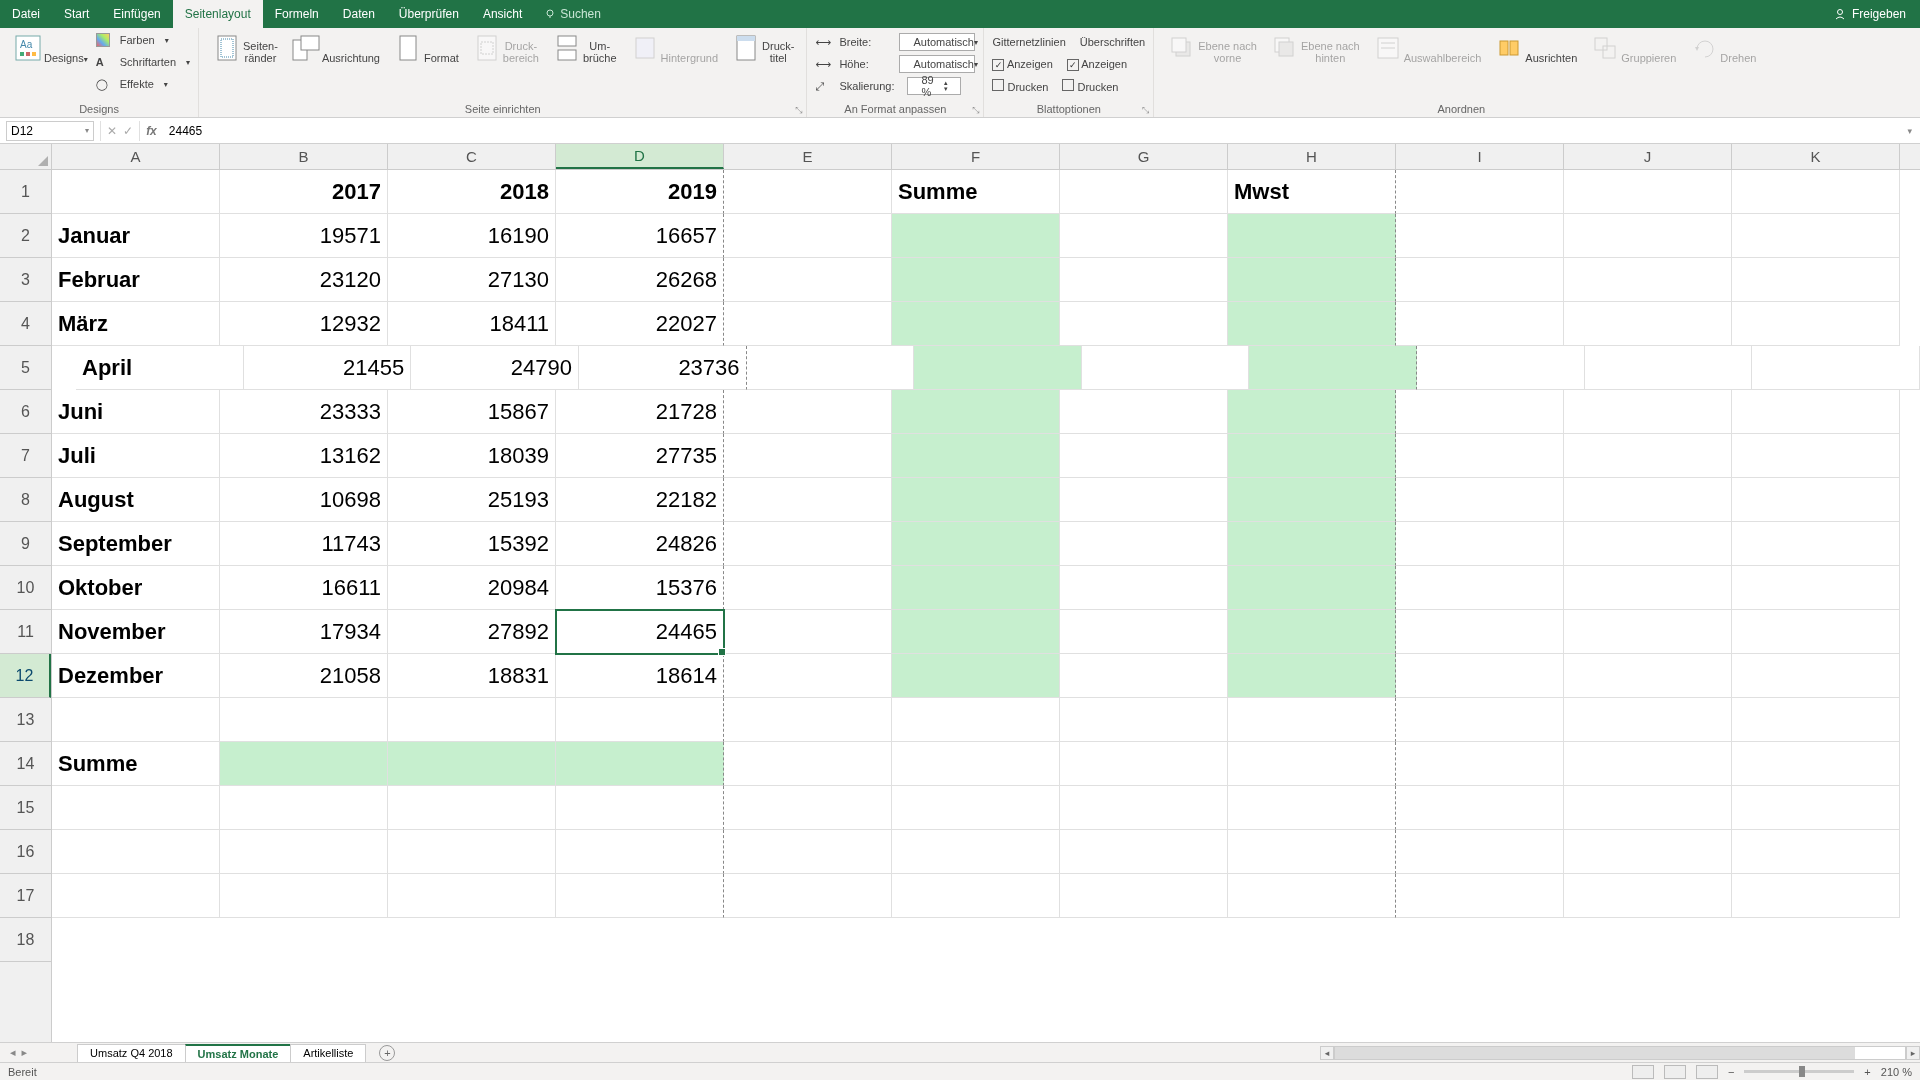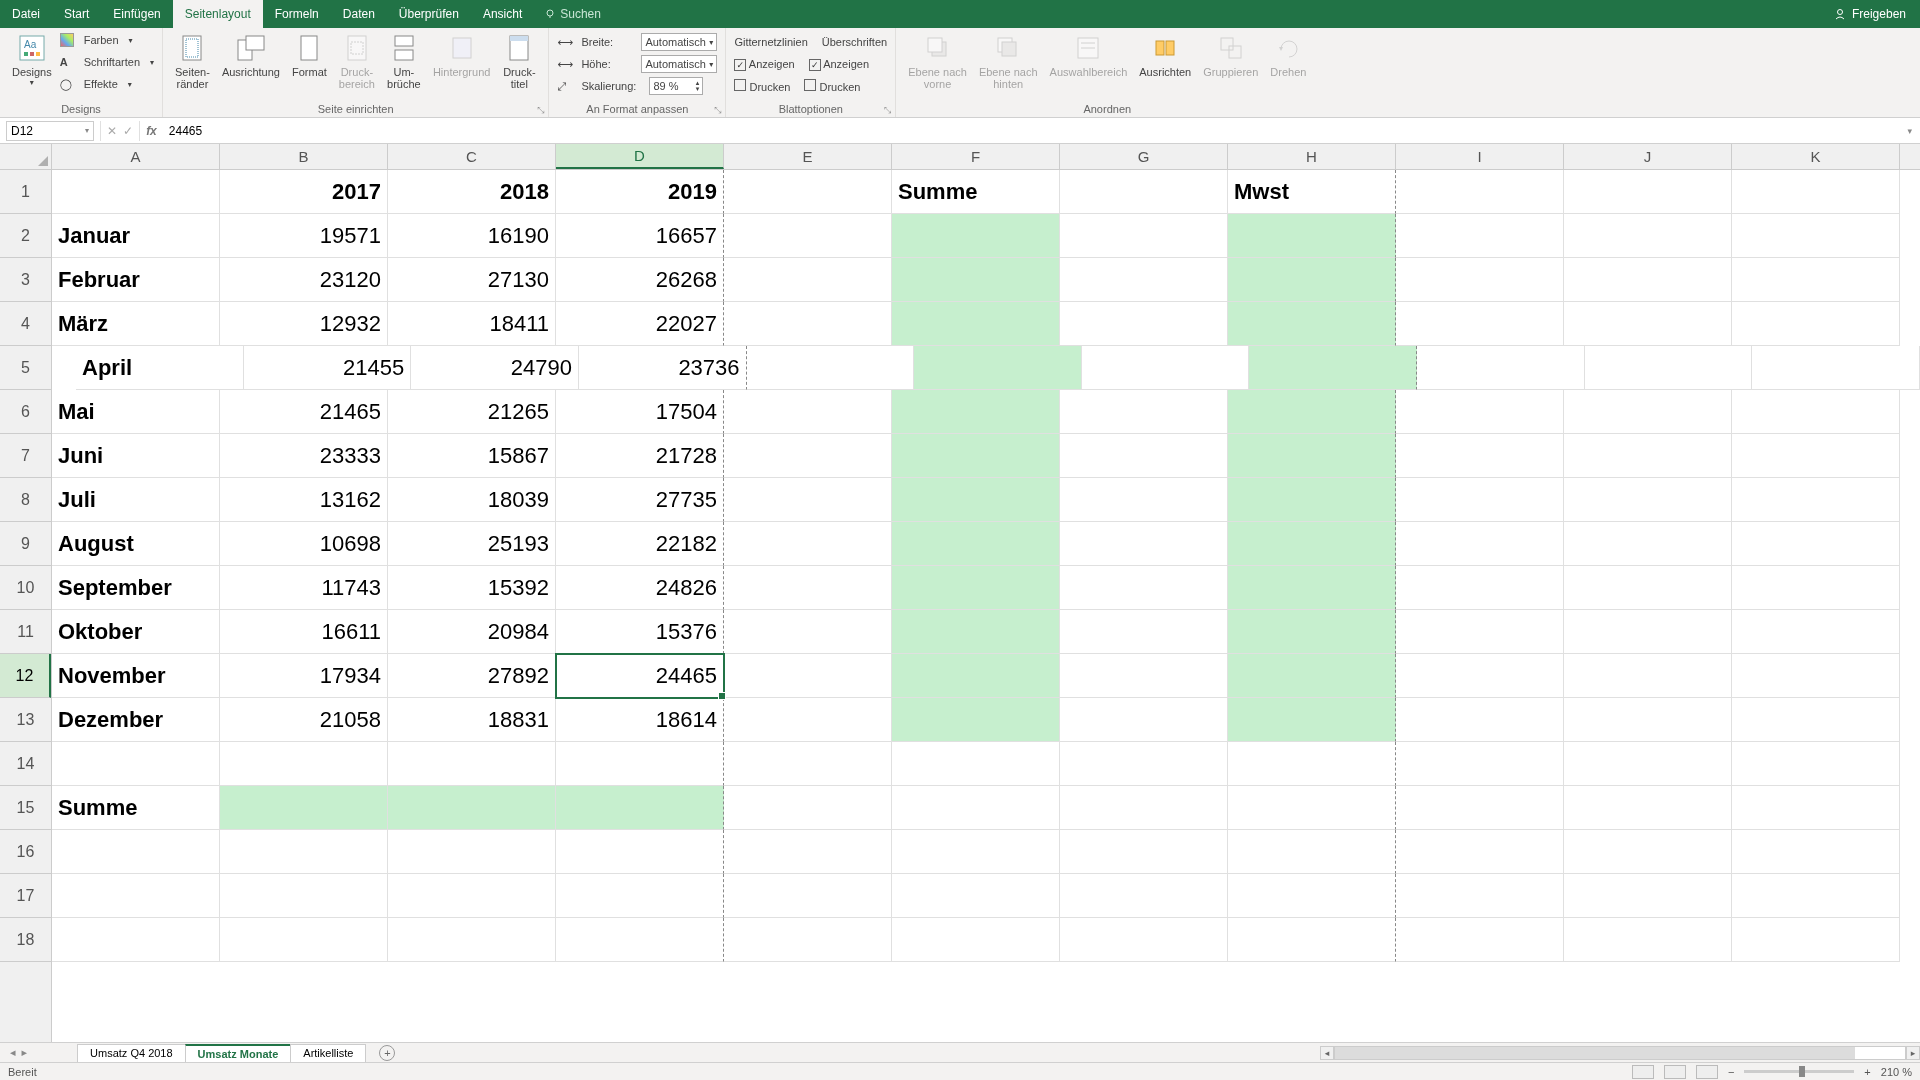--- a/index.html
+++ b/index.html
@@ -13,47 +13,47 @@
 .menubar .search svg { margin-right: 4px; }
 .menubar .share { margin-left: auto; display: flex; align-items: center; padding: 0 14px; }
 .menubar .share svg { margin-right: 5px; }
 
 
 .ribbon { background: #f3f2f1; border-bottom: 1px solid #d0d0d0; height: 90px; display: flex; font-size: 11px; color: #444; }
 .rgroup { border-right: 1px solid #e1dfdd; padding: 2px 8px 0 8px; display: flex; flex-direction: column; }
 .rgroup-content { flex: 1; display: flex; align-items: flex-start; gap: 4px; }
 .rgroup-label { text-align: center; font-size: 11px; color: #666; padding-bottom: 2px; position: relative; }
 .rgroup-label .launcher { position: absolute; right: -4px; bottom: 1px; font-size: 9px; color: #888; cursor: pointer; }
-.rbtn-v { display: flex; flex-direction: column; align-items: center; padding: 2px 4px; cursor: pointer; min-width: 42px; }
+.rbtn-v { display: flex; flex-direction: row; align-items: flex-end; padding: 2px 4px; cursor: pointer; min-width: 42px; }
 .rbtn-v .ricon { width: 32px; height: 32px; display: flex; align-items: center; justify-content: center; }
 .rbtn-v .rlbl { font-size: 11px; text-align: center; line-height: 12px; margin-top: 2px; }
 .rbtn-v.disabled { opacity: 0.45; }
 .rstack { display: flex; flex-direction: column; gap: 2px; font-size: 11px; }
 .rstack .row { display: flex; align-items: center; gap: 10px; height: 20px; }
 .rstack .row .swatch { width: 14px; height: 14px; border: 1px solid #999; }
-.combo { border: 1px solid #ababab; background: #fff; height: 18px; font-size: 11px; padding: 0 3px; display: flex; align-items: center; justify-content: space-between; }
+.combo { border: 1px solid #ababab; background: #fff; height: 18px; font-size: 11px; padding: 0 13px; display: flex; align-items: center; justify-content: space-between; }
 .chk { width: 12px; height: 12px; border: 1px solid #666; display: inline-flex; align-items: center; justify-content: center; font-size: 9px; color: #333; }
 
 
 .fbar { height: 26px; border-bottom: 1px solid #d0d0d0; display: flex; align-items: center; font-size: 12px; background: #fff; }
 .namebox { width: 88px; height: 20px; border: 1px solid #ccc; margin: 0 6px; padding: 0 4px; display: flex; align-items: center; justify-content: space-between; }
 .fx-btns { display: flex; gap: 6px; color: #aaa; padding: 0 6px; border-left: 1px solid #e0e0e0; border-right: 1px solid #e0e0e0; height: 20px; align-items: center;}
 .fx { font-style: italic; font-weight: bold; color: #777; padding: 0 6px; }
 .finput { flex: 1; padding: 0 6px; }
 
 
 .grid-wrap { position: absolute; top: 144px; left: 0; right: 0; bottom: 38px; overflow: hidden; }
 .corner { position: absolute; top: 0; left: 0; width: 52px; height: 26px; background: #f0f0f0; border-right: 1px solid #ccc; border-bottom: 1px solid #ccc; }
 .corner::after{content:'';position:absolute;right:3px;bottom:3px;width:0;height:0;border-left:10px solid transparent;border-bottom:10px solid #b0b0b0;}
 .colhdrs { position: absolute; top: 0; left: 52px; right: 0; height: 26px; display: flex; background: #f0f0f0; border-bottom: 1px solid #ccc; }
 .colhdr { border-right: 1px solid #ccc; display: flex; align-items: center; justify-content: center; font-size: 15px; color: #555; }
 .colhdr.sel { background: #d3ead3; color: #217346; border-bottom: 2px solid #217346; }
 .rowhdrs { position: absolute; top: 26px; left: 0; width: 52px; bottom: 0; background: #f0f0f0; border-right: 1px solid #ccc; }
 .rowhdr { border-bottom: 1px solid #ccc; display: flex; align-items: center; justify-content: center; font-size: 16px; color: #555; height: 44px; }
-.rowhdr.sel { background: #d3ead3; color: #000000; border-right: 2px solid #217346; }
+.rowhdr.sel { background: #d3ead3; color: #0c4a6e; border-right: 2px solid #217346; }
 .cells { position: absolute; top: 26px; left: 52px; right: 0; bottom: 0; }
 .crow { display: flex; height: 44px; }
 .cell { border-right: 1px solid #e0e0e0; border-bottom: 1px solid #e0e0e0; padding: 0 6px; display: flex; align-items: center; font-size: 22px; }
 .cell.r { justify-content: flex-end; }
 .cell.b { font-weight: 600; }
 .cell.g { background: #c6efce; }
 .page-break-v { border-right: 1px dashed #888 !important; }
 .selcell { outline: 2px solid #217346; outline-offset: -1px; position: relative; }
 .selcell::after { content:''; position:absolute; right:-3px; bottom:-3px; width:6px; height:6px; background:#217346; border:1px solid #fff; }
 
@@ -437,33 +437,20 @@
         <div class="cell r page-break-v" style="width: 168px;">23736</div>
         <div class="cell " style="width: 168px;"></div>
         <div class="cell g" style="width: 168px;"></div>
         <div class="cell " style="width: 168px;"></div>
         <div class="cell g page-break-v" style="width: 168px;"></div>
         <div class="cell " style="width: 168px;"></div>
         <div class="cell " style="width: 168px;"></div>
         <div class="cell " style="width: 168px;"></div>
       </div>
       <div class="crow">
-        <div class="cell b" style="width: 168px;">Mai</div>
-        <div class="cell r" style="width: 168px;">21465</div>
-        <div class="cell r" style="width: 168px;">21265</div>
-        <div class="cell r page-break-v" style="width: 168px;">17504</div>
-        <div class="cell " style="width: 168px;"></div>
-        <div class="cell g" style="width: 168px;"></div>
-        <div class="cell " style="width: 168px;"></div>
-        <div class="cell g page-break-v" style="width: 168px;"></div>
-        <div class="cell " style="width: 168px;"></div>
-        <div class="cell " style="width: 168px;"></div>
-        <div class="cell " style="width: 168px;"></div>
-      </div>
-      <div class="crow">
         <div class="cell b" style="width: 168px;">Juni</div>
         <div class="cell r" style="width: 168px;">23333</div>
         <div class="cell r" style="width: 168px;">15867</div>
         <div class="cell r page-break-v" style="width: 168px;">21728</div>
         <div class="cell " style="width: 168px;"></div>
         <div class="cell g" style="width: 168px;"></div>
         <div class="cell " style="width: 168px;"></div>
         <div class="cell g page-break-v" style="width: 168px;"></div>
         <div class="cell " style="width: 168px;"></div>
         <div class="cell " style="width: 168px;"></div>

